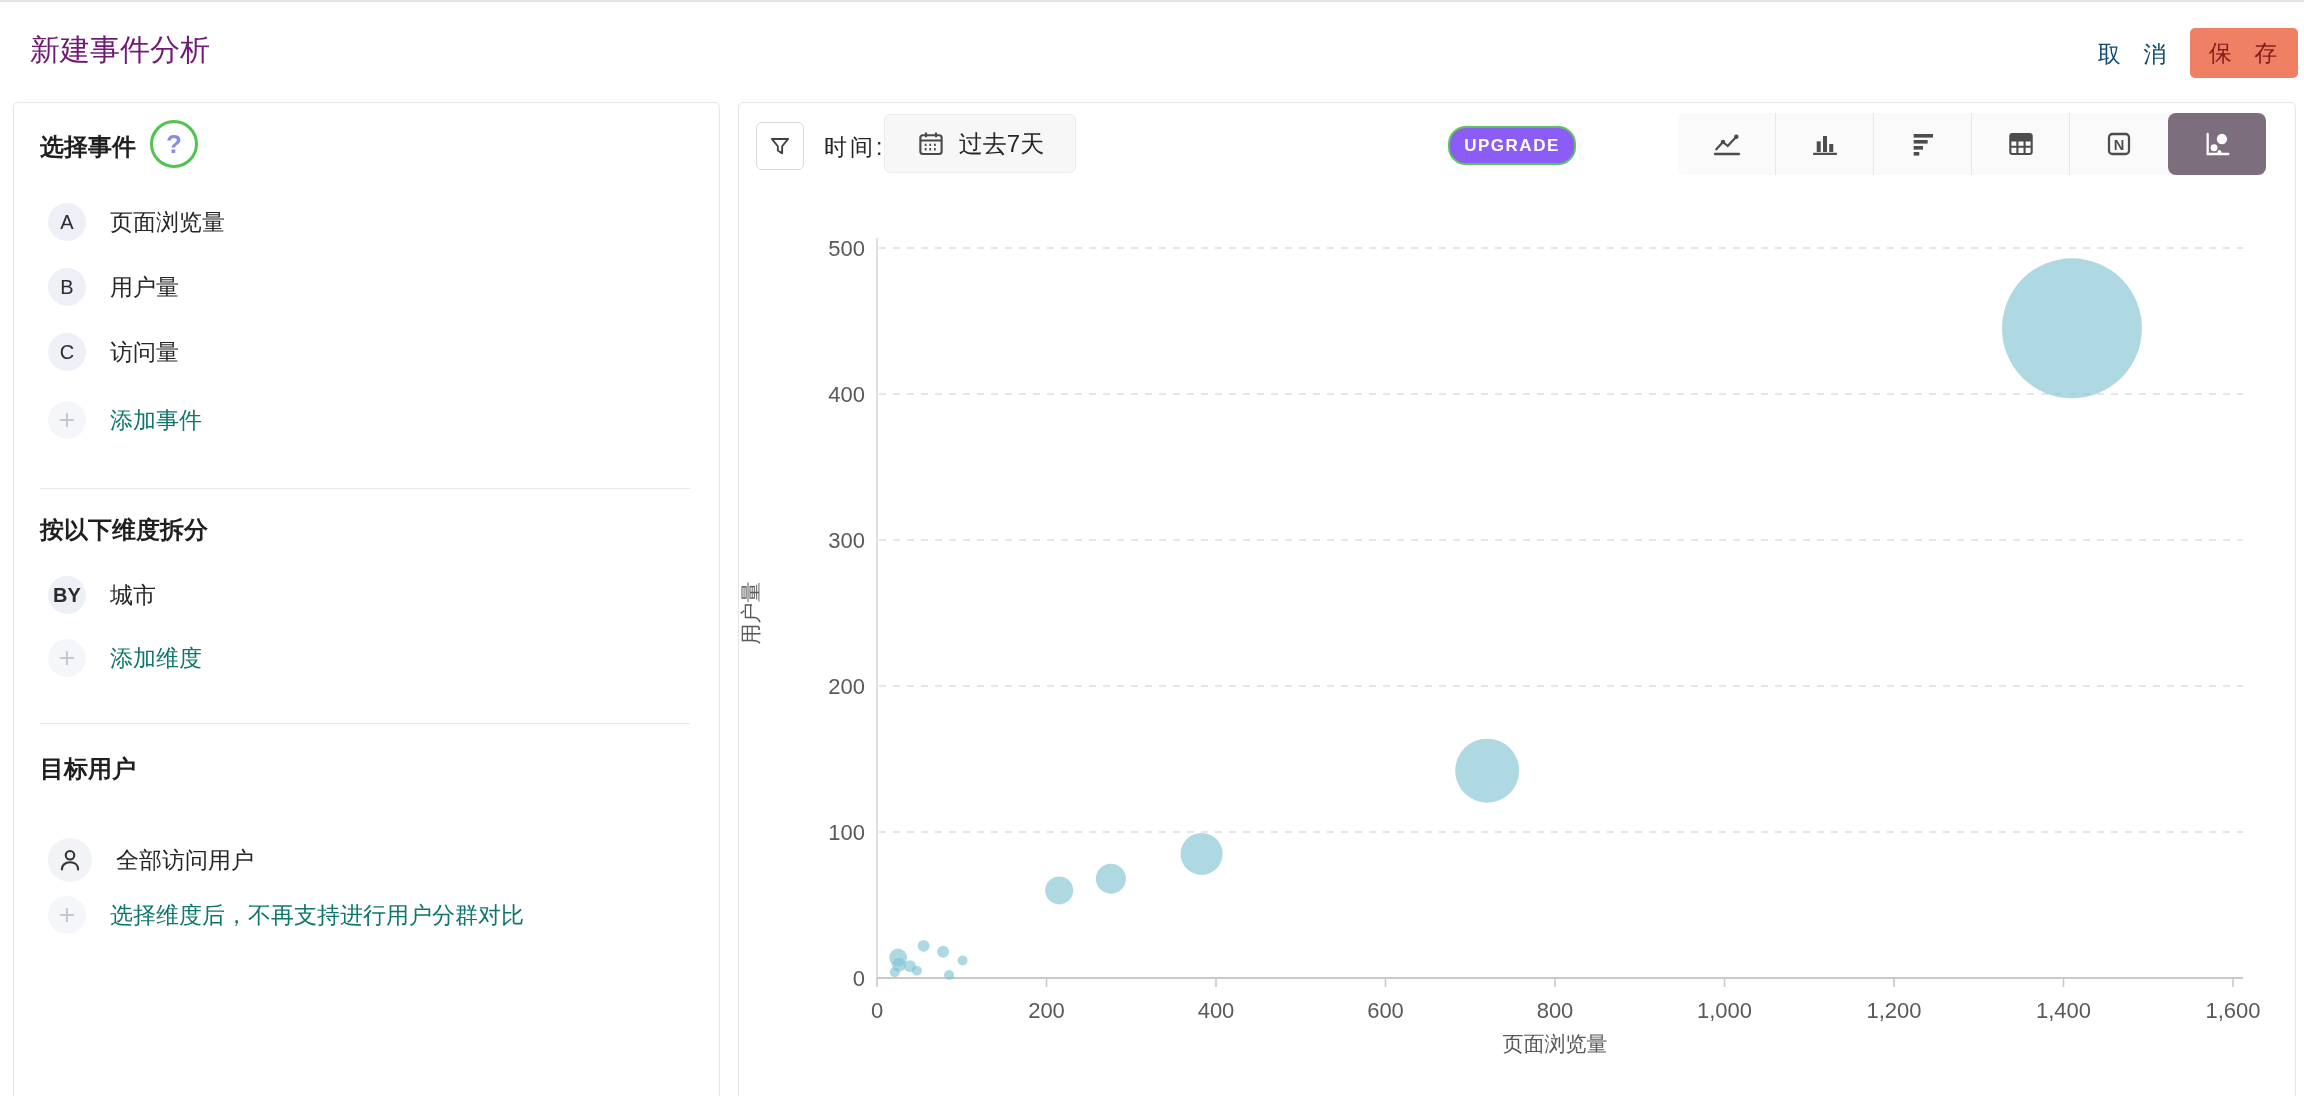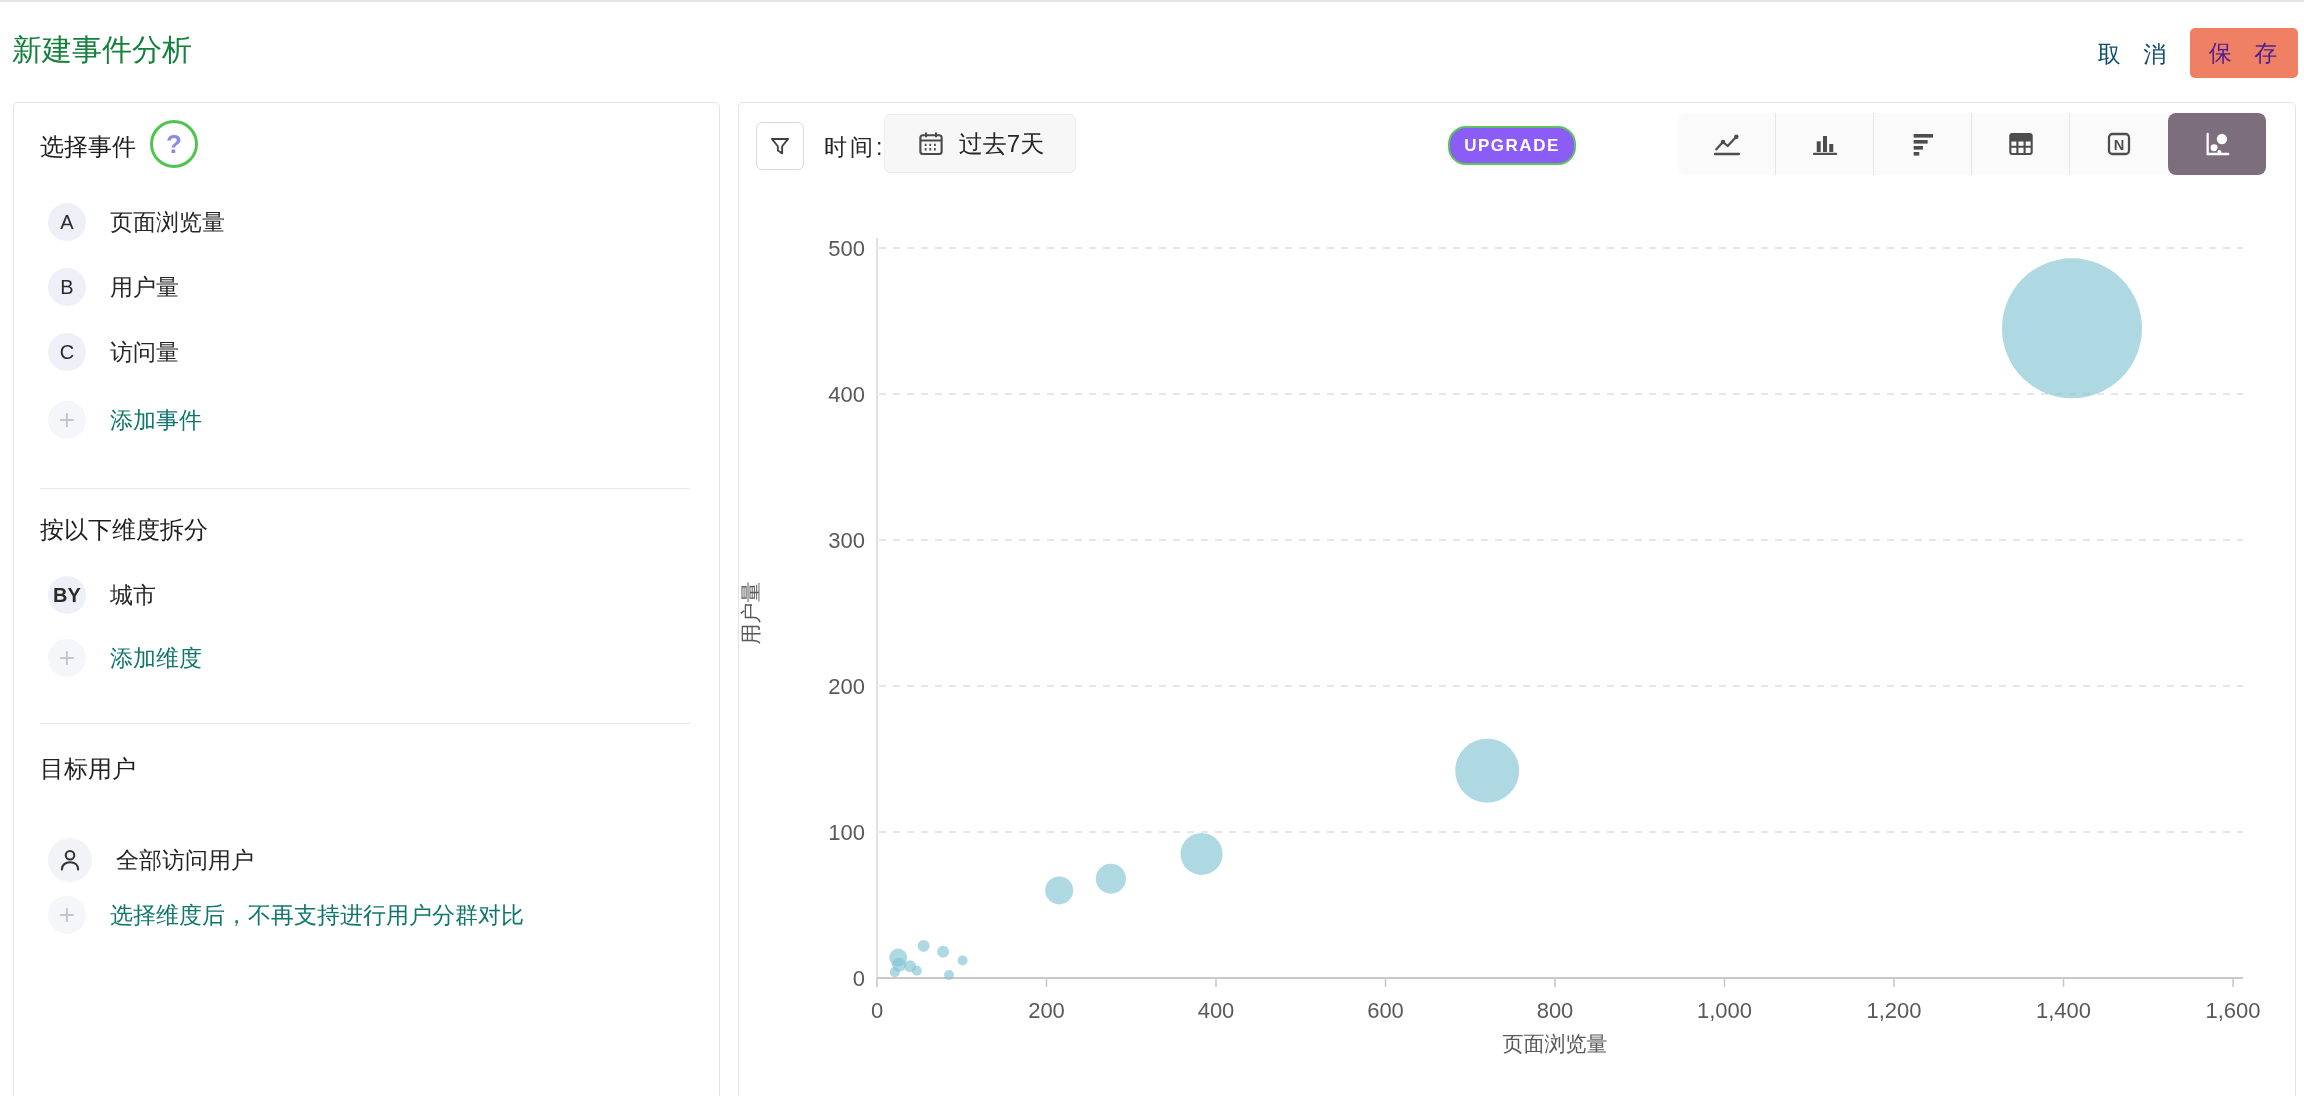--- a/index.html
+++ b/index.html
@@ -1,32 +1,32 @@
 <!DOCTYPE html>
 <html><head>
 <meta charset="utf-8">
 <style>
   html,body{margin:0;padding:0;background:#fff;}
   body{width:2304px;height:1096px;overflow:hidden;position:relative;
        font-family:"Liberation Sans","DejaVu Sans",sans-serif;color:#262626;}
   .abs{position:absolute;}
   #top-border{left:0;top:0;width:2304px;height:2px;background:#e4e4e4;}
   
-  #page-title{left:12px;top:30px;font-size:30px;font-weight:500;color:#15803d;}
+  #page-title{left:30px;top:30px;font-size:30px;font-weight:500;color:#701a75;}
   #cancel-btn{left:2096px;top:34px;width:80px;height:40px;font-size:23px;color:#0c4a6e;
               letter-spacing:8px;display:flex;align-items:center;justify-content:center;cursor:pointer;}
   #save-btn{left:2190px;top:28px;width:102px;height:50px;border-radius:5px;background:#f08064;
-            color:#4c1d95;font-size:23px;letter-spacing:8px;display:flex;align-items:center;
+            color:#7f1d1d;font-size:23px;letter-spacing:8px;display:flex;align-items:center;
             justify-content:center;cursor:pointer;padding-left:6px;}
   
   .card{background:#fff;border:1px solid #e5e5e5;border-radius:5px;}
   #left-card{left:13px;top:102px;width:705px;height:1060px;}
   #right-card{left:738px;top:102px;width:1556px;height:1060px;}
   
-  .sec-title{font-size:24px;font-weight:400;color:#1f1f1f;}
+  .sec-title{font-size:24px;font-weight:700;color:#1f1f1f;}
   #select-event-title{left:40px;top:131px;}
   #dimension-title{left:40px;top:514px;}
   #target-title{left:40px;top:753px;}
   .badge{width:38px;height:38px;border-radius:50%;background:#eef0f7;color:#2b2b2b;
          display:flex;align-items:center;justify-content:center;font-size:20px;}
   .badge.by{font-size:20px;font-weight:600;}
   .row-label{font-size:23px;color:#262626;}
   .gray-label{font-size:23px;color:#0f766e;}
   .plus-circle{width:38px;height:38px;border-radius:50%;background:#f5f6f9;color:#c3c6cb;
                display:flex;align-items:center;justify-content:center;font-size:28px;font-weight:300;}

